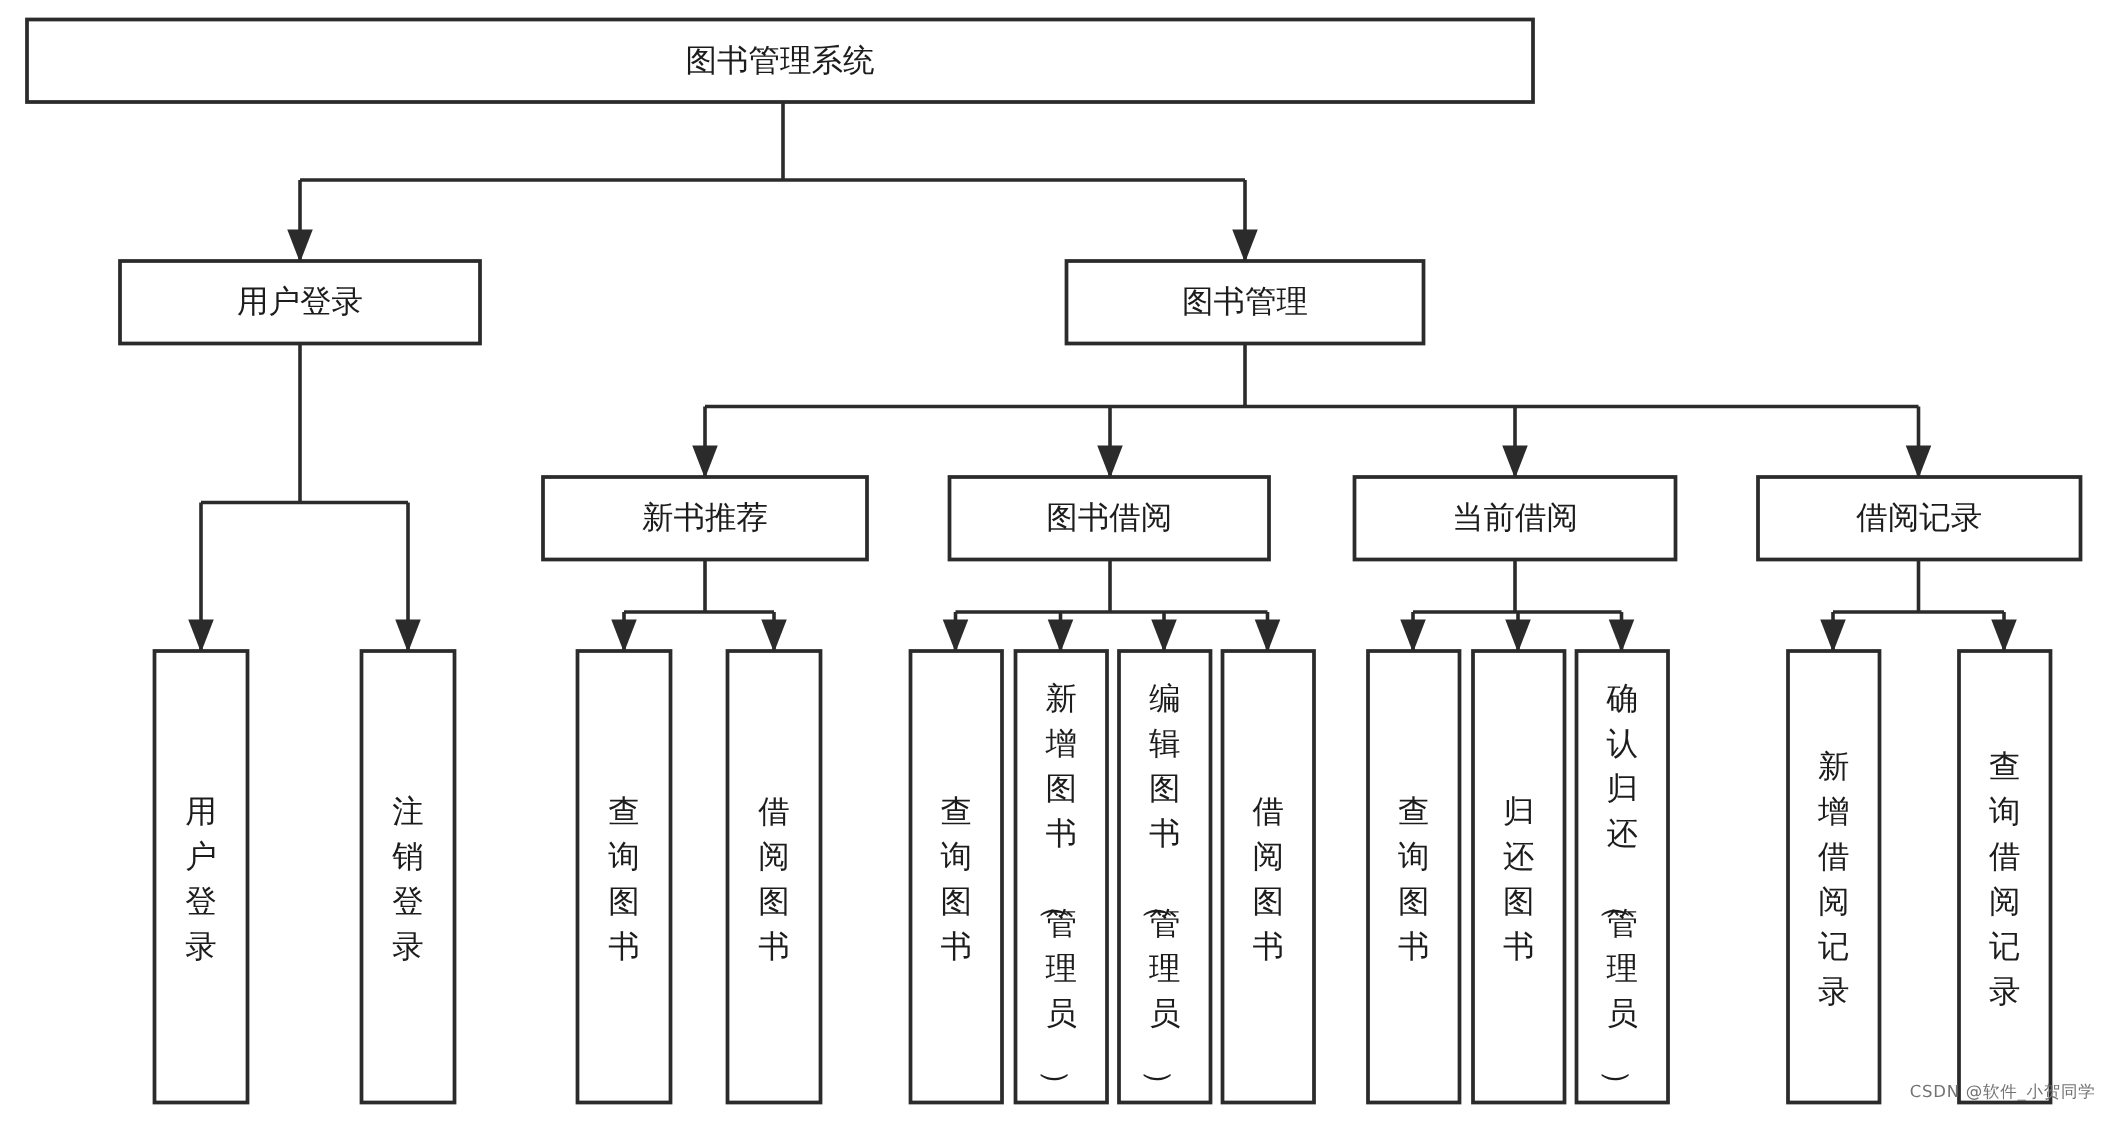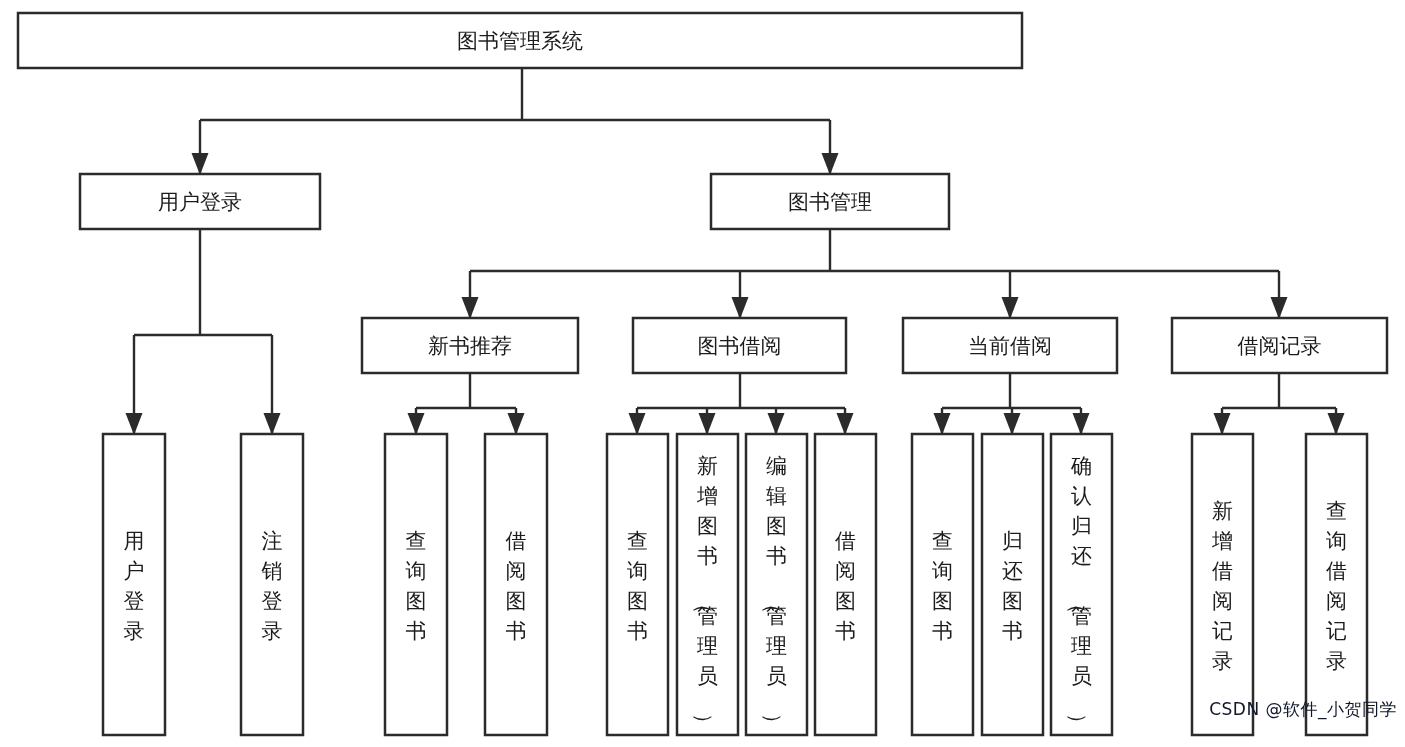--- a/index.html
+++ b/index.html
@@ -51,24 +51,24 @@
   }
   .node-label-v {
     font-family: "DejaVu Sans", "Liberation Sans", sans-serif;
     font-size: 21px;
     fill: #1c1c1c;
     text-anchor: middle;
   }
   .watermark {
     position: absolute;
     right: 8px;
-    bottom: 20px;
-    font-family: "DejaVu Sans", "Liberation Sans", sans-serif;
-    font-size: 17px;
-    color: #0f172a;
+    bottom: 6px;
+    font-family: "DejaVu Sans", "Liberation Sans", sans-serif;
+    font-size: 11px;
+    color: #737373;
     letter-spacing: 0.5px;
     white-space: nowrap;
     user-select: none;
   }
 </style>
 </head>
 <body>
 
 <div id="diagram-root">
 

